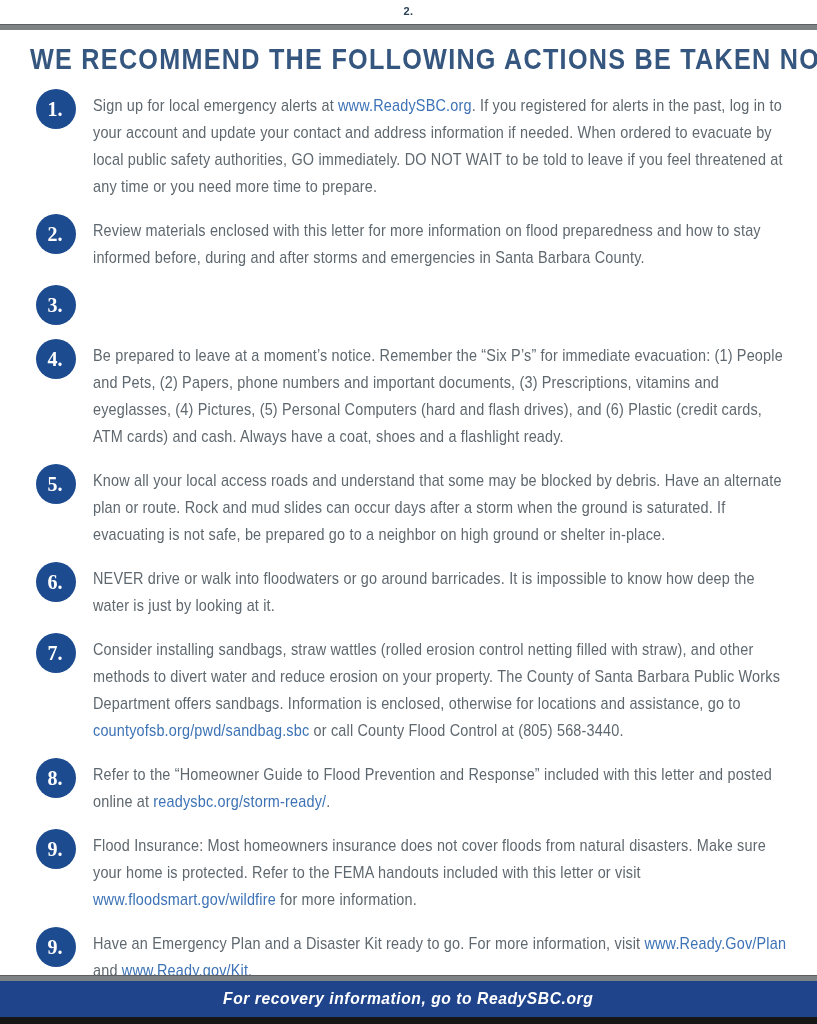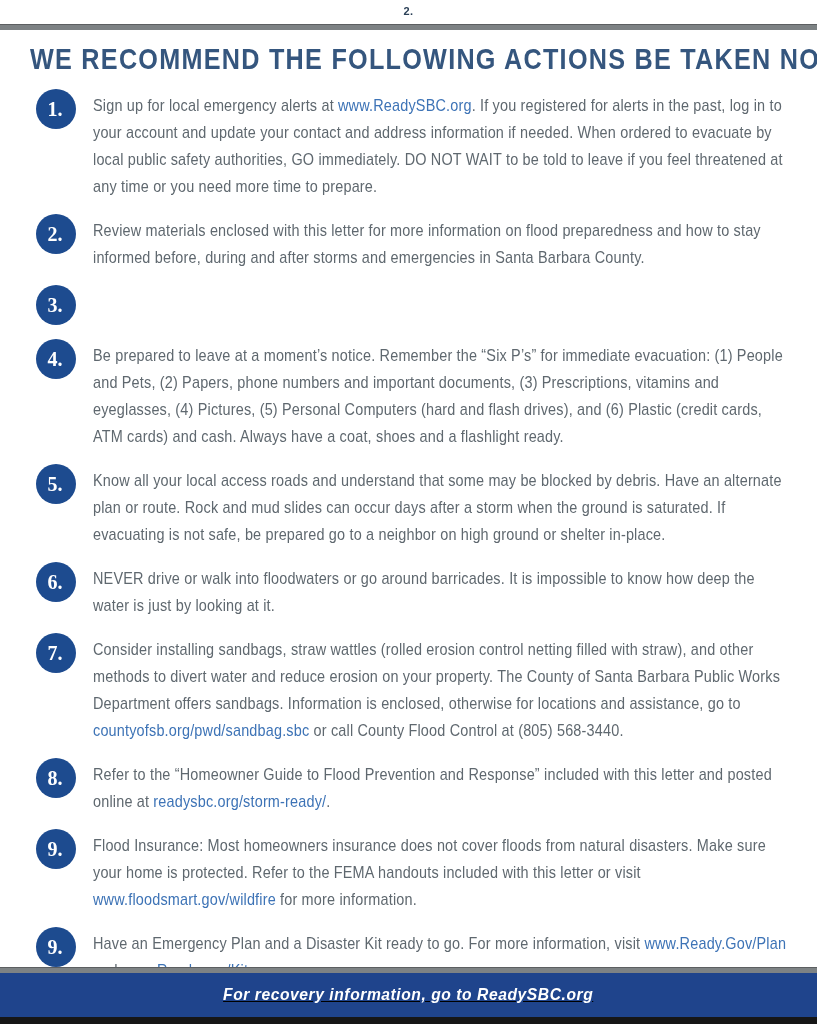--- a/index.html
+++ b/index.html
@@ -73,22 +73,22 @@
     cursor:pointer;
   }
   .footer{
     position:absolute;left:0;right:0;bottom:0;
   }
   .footer-rule{
     height:6px;background:var(--rule-gray);
     border-top:1px solid #5c5f61;
   }
   .footer-bar{
-    height:44px;background:var(--footer-blue);
-    display:flex;align-items:center;justify-content:center;text-decoration:underline;
+    height:36px;background:var(--footer-blue);
+    display:flex;align-items:center;justify-content:center;
   }
   .footer-text{
     color:#ffffff;font-size:17px;
     font-weight:bold;font-style:italic;
     letter-spacing:.6px;
     transform:scaleX(0.92);
   }
   .bottom-strip{height:7px;background:var(--bottom-black);}
 </style>
 </head>

